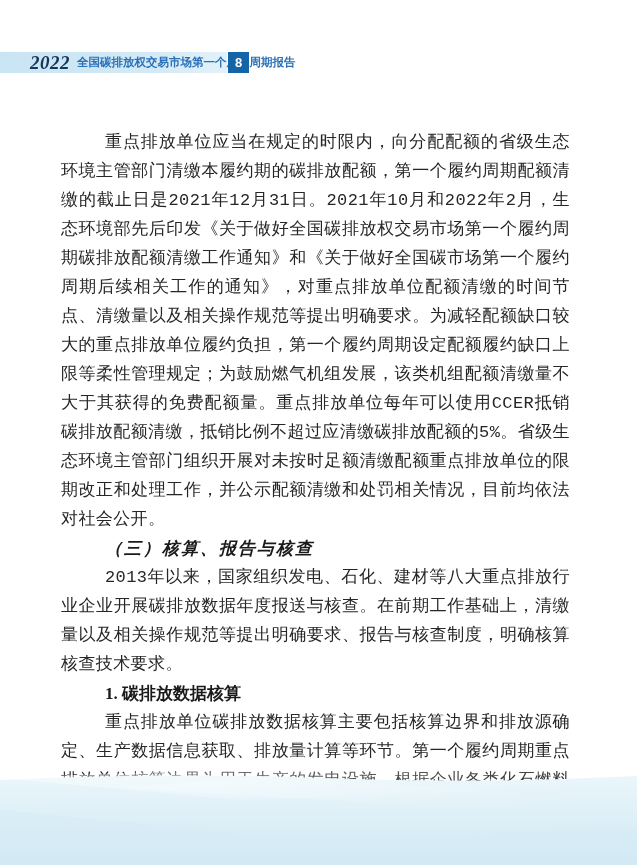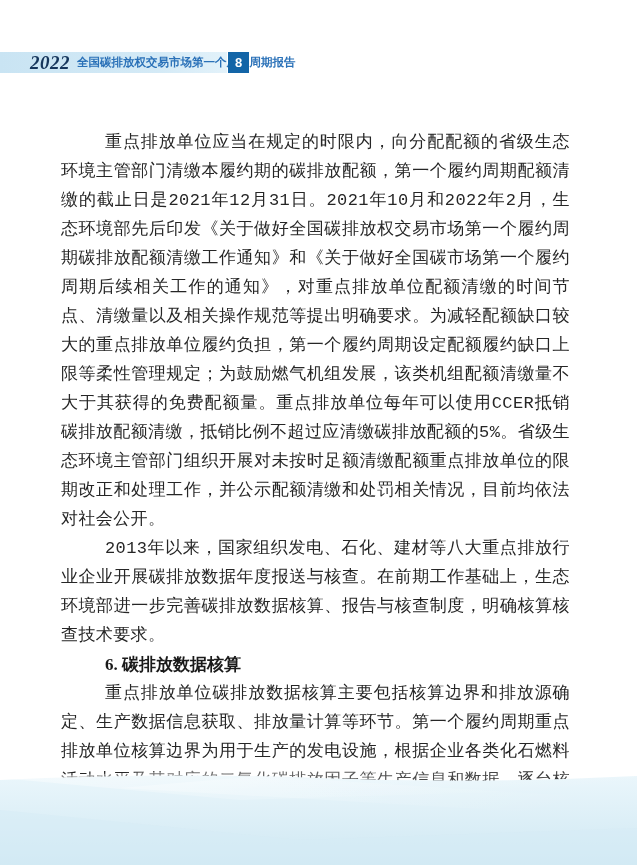--- a/index.html
+++ b/index.html
@@ -118,22 +118,23 @@
   <div class="header">
     <div class="header-bar">
       <span class="header-year">2022</span>
       <span class="header-title">全国碳排放权交易市场第一个履约周期报告</span>
     </div>
     <div class="page-number-badge">8</div>
   </div>
 
   <div class="content">
     <p class="block-paragraph">重点排放单位应当在规定的时限内，向分配配额的省级生态环境主管部门清缴本履约期的碳排放配额，第一个履约周期配额清缴的截止日是2021年12月31日。2021年10月和2022年2月，生态环境部先后印发《关于做好全国碳排放权交易市场第一个履约周期碳排放配额清缴工作通知》和《关于做好全国碳市场第一个履约周期后续相关工作的通知》，对重点排放单位配额清缴的时间节点、清缴量以及相关操作规范等提出明确要求。为减轻配额缺口较大的重点排放单位履约负担，第一个履约周期设定配额履约缺口上限等柔性管理规定；为鼓励燃气机组发展，该类机组配额清缴量不大于其获得的免费配额量。重点排放单位每年可以使用CCER抵销碳排放配额清缴，抵销比例不超过应清缴碳排放配额的5%。省级生态环境主管部门组织开展对未按时足额清缴配额重点排放单位的限期改正和处理工作，并公示配额清缴和处罚相关情况，目前均依法对社会公开。</p>
-    <p class="block-paragraph">2013年以来，国家组织发电、石化、建材等八大重点排放行业企业开展碳排放数据年度报送与核查。在前期工作基础上，生态环境部进一步完善碳排放数据核算、报告与核查制度，明确核算核查技术要求。</p>
-    <h4 class="block-heading">6. 碳排放数据核算</h4>
+    <h3 class="block-subheading">（三）核算、报告与核查</h3>
+    <p class="block-paragraph">2013年以来，国家组织发电、石化、建材等八大重点排放行业企业开展碳排放数据年度报送与核查。在前期工作基础上，清缴量以及相关操作规范等提出明确要求、报告与核查制度，明确核算核查技术要求。</p>
+    <h4 class="block-heading">1. 碳排放数据核算</h4>
     <p class="block-paragraph">重点排放单位碳排放数据核算主要包括核算边界和排放源确定、生产数据信息获取、排放量计算等环节。第一个履约周期重点排放单位核算边界为用于生产的发电设施，根据企业各类化石燃料活动水平及其对应的二氧化碳排放因子等生产信息和数据，逐台核算机组碳排放量，并汇总得到重点排放单位年度碳排放量。根据《企业温室气体排放核算方法与报告指</p>
   </div>
 
   <svg class="footer-decoration" viewBox="0 0 637 95" preserveAspectRatio="none">
     <defs>
       <linearGradient id="fg1" x1="0" y1="0" x2="0" y2="1">
         <stop offset="0" stop-color="#eaf6fb"></stop>
         <stop offset="1" stop-color="#cfe8f3"></stop>
       </linearGradient>
       <linearGradient id="fg2" x1="0" y1="0" x2="1" y2="0.4">

